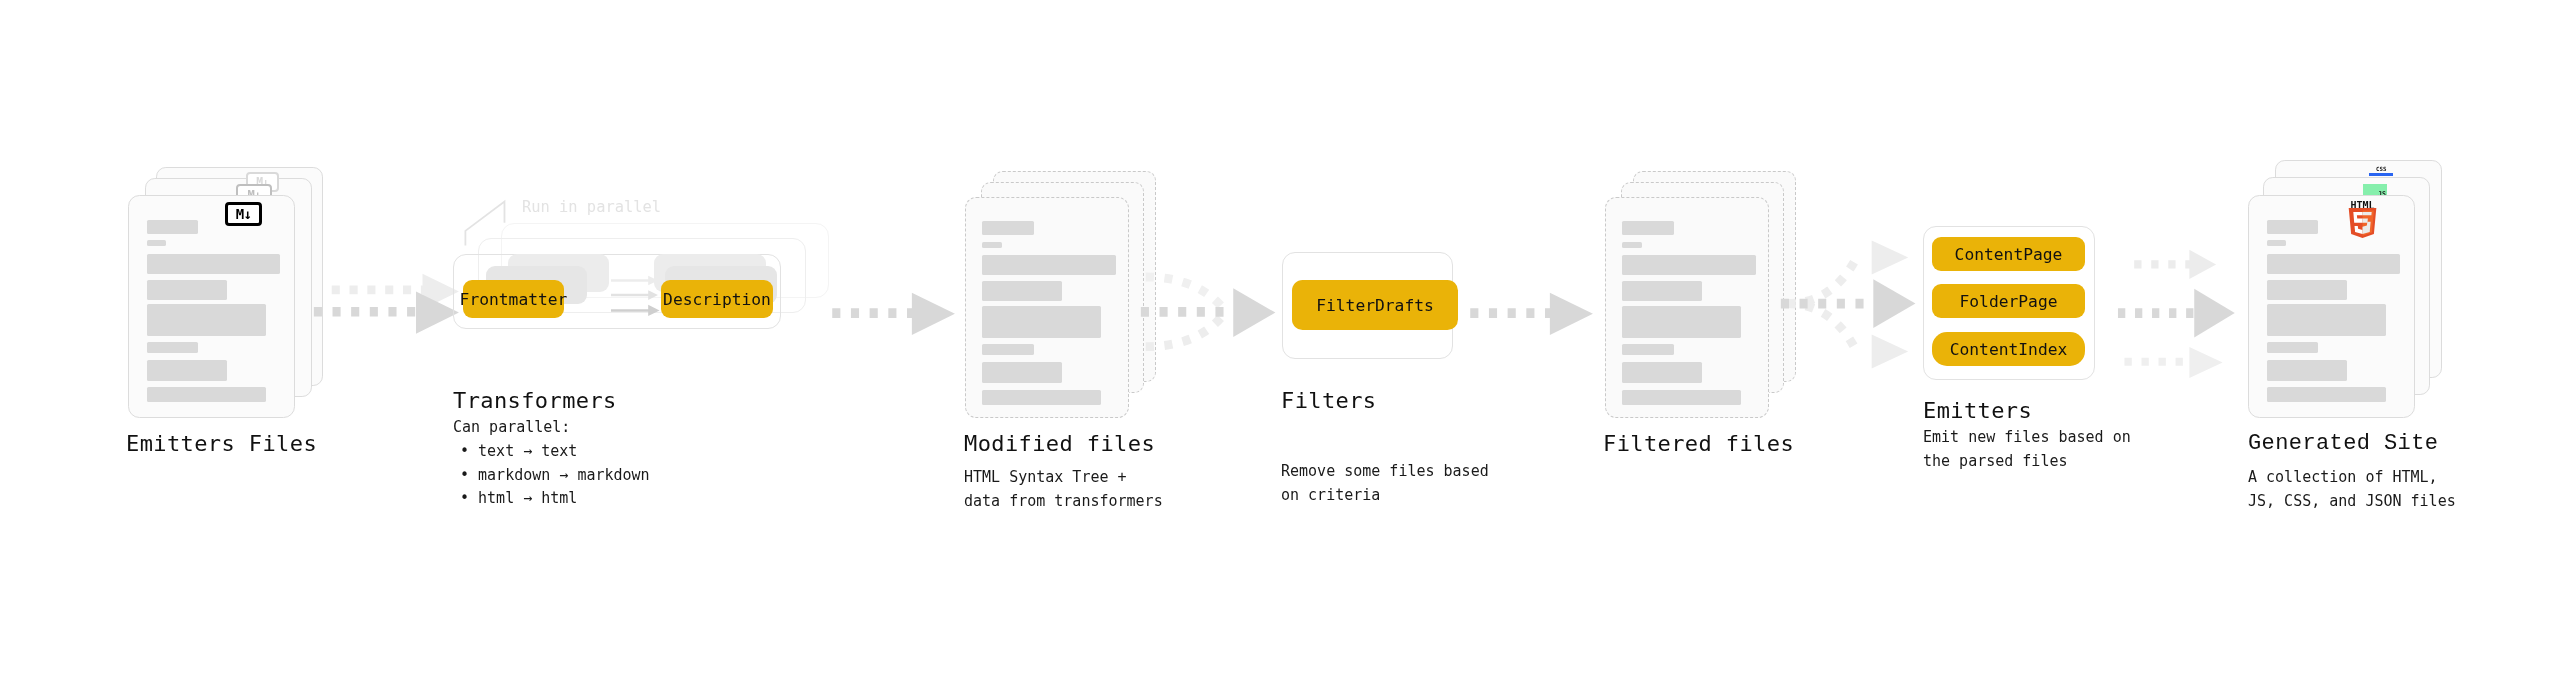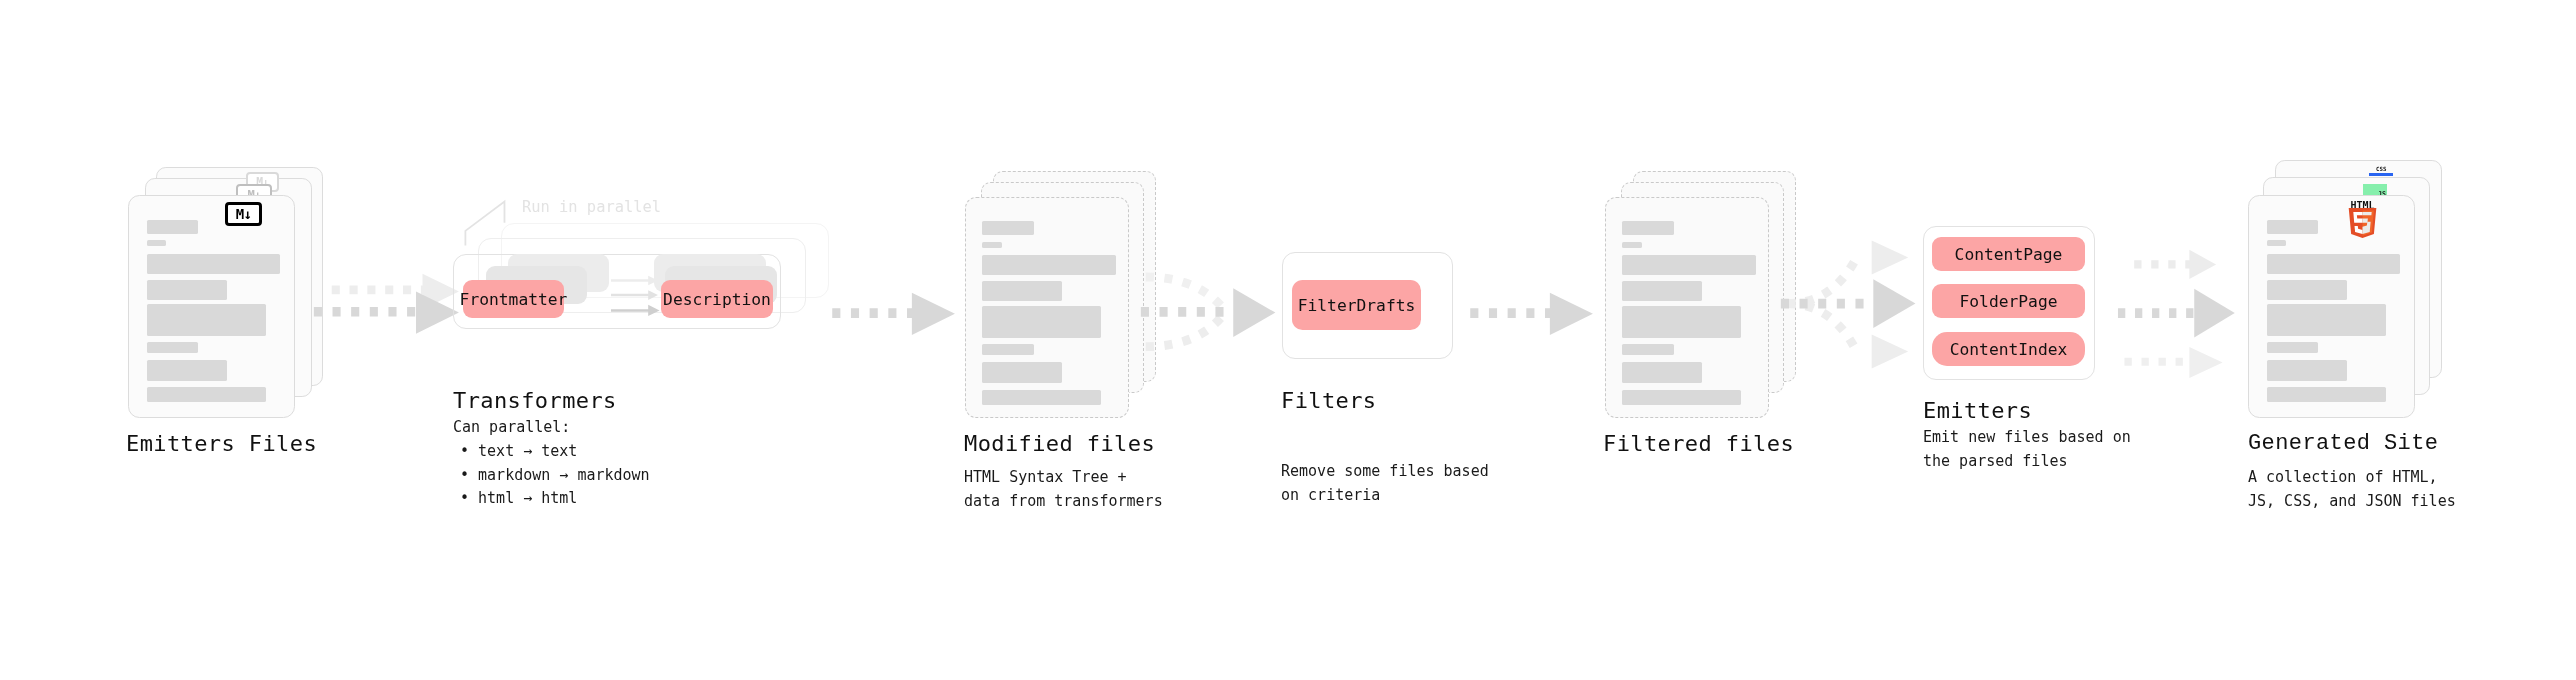--- a/index.html
+++ b/index.html
@@ -33,21 +33,21 @@
     position:absolute;
     font-size:15px;
     line-height:23.6px;
     color:#1a1a1a;
     white-space:pre;
   }
 
   
   .chip{
     position:absolute;
-    background:#fca5a5;
+    background:#eab308;
     border-radius:9px;
     display:flex;align-items:center;justify-content:center;
     font-size:16.3px;
     color:#111;
     box-sizing:border-box;
   }
   .chip.l1{background:#e6e6e6;}
   .chip.l2{background:#ececec;}
 
   .panel{
@@ -224,21 +224,21 @@
     <g fill="none" stroke-width="11" stroke-dasharray="10 13">
       <path d="M12 18 Q 78 18 110 60" stroke="#f0f0f0"></path>
       <path d="M12 104 Q 78 104 110 62" stroke="#ededed"></path>
       <path d="M6 61 H118" stroke="#d8d8d8" stroke-width="12"></path>
     </g>
     <polygon points="120,32 172,62 120,92" fill="#d8d8d8"></polygon>
   </svg>
 
   <div>
     <div class="panel" style="left:1282px;top:252px;width:171px;height:107px;"></div>
-    <div class="chip" style="left:1292px;top:280px;width:129px;height:50px;border-radius:10.6px;">
+    <div class="chip" style="left:1292px;top:280px;width:166px;height:50px;border-radius:10.6px;">
       <span>FilterDrafts</span>
     </div>
     <div class="caption" style="left:1281px;top:388px;">Filters</div>
     <div class="subcaption" style="left:1281px;top:416px;margin-top:44px;">Remove some files based
 on criteria</div>
   </div>
 
   <svg class="arrowsvg" style="left:1467px;top:286px;width:130px;height:54px;" viewBox="0 0 160 66">
     <g stroke="#d8d8d8" stroke-width="12" stroke-dasharray="10 13" fill="none">
       <path d="M4 33 H108"></path>

